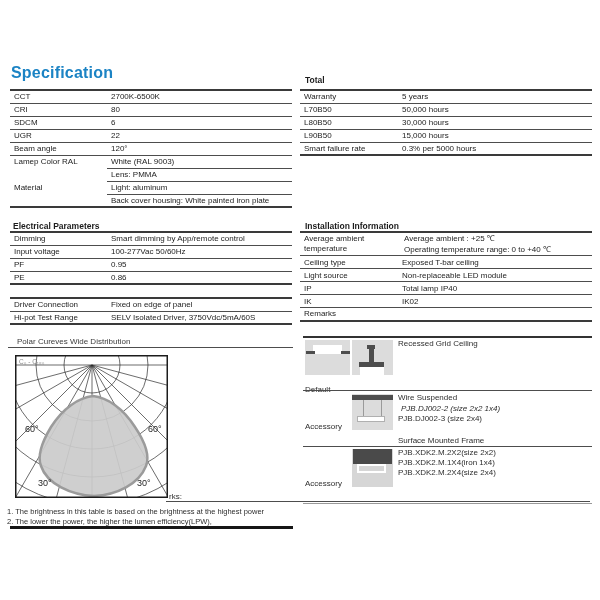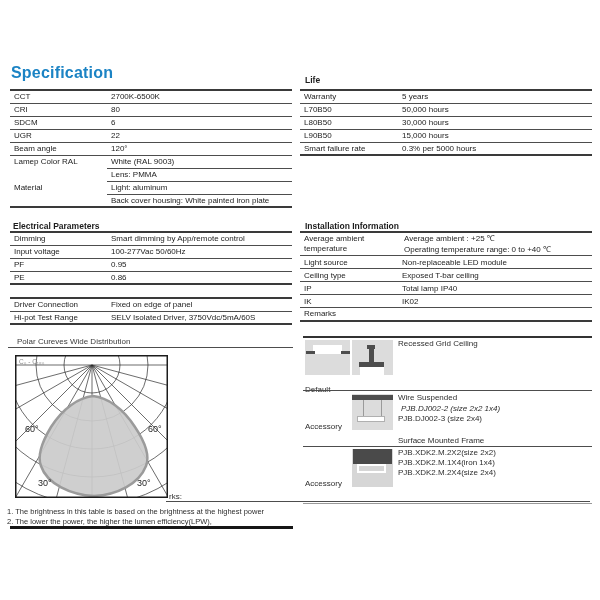--- a/index.html
+++ b/index.html
@@ -76,21 +76,21 @@
     </tr>
     <tr>
       <td class="vline">Light: aluminum</td>
     </tr>
     <tr>
       <td class="vline">Back cover housing: White painted iron plate</td>
     </tr>
   </tbody>
     </table>
 
-  <div class="abs sec-heading" style="left:305px; top:75px;">Life</div>
+  <div class="abs sec-heading" style="left:305px; top:75px;">Total</div>
   <table class="spec abs" style="left:300px; top:89px; width:292px;">
     <tbody>
         <tr>
       <td style="width:98px;">Warranty</td>
       <td>5 years</td>
     </tr>
     <tr>
       <td>L70B50</td>
       <td>50,000 hours</td>
     </tr>
@@ -147,26 +147,26 @@
   <table class="spec abs" style="left:300px; top:231px; width:292px;">
     <tbody>
         <tr>
       <td class="tall" style="width:98px; line-height:10px;">Average ambient temperature</td>
       <td class="tall" style="line-height:11px; padding-left:6px;">
         <div>Average ambient : +25 ℃</div>
         <div>Operating temperature range: 0 to +40 ℃</div>
       </td>
     </tr>
     <tr>
+      <td>Ceiling type</td>
+      <td>Exposed T-bar ceiling</td>
+    </tr>
+    <tr>
       <td>Light source</td>
       <td>Non-replaceable LED module</td>
-    </tr>
-    <tr>
-      <td>Ceiling type</td>
-      <td>Exposed T-bar ceiling</td>
     </tr>
     <tr>
       <td>IP</td>
       <td>Total lamp IP40</td>
     </tr>
     <tr>
       <td>IK</td>
       <td>IK02</td>
     </tr>
     <tr>

